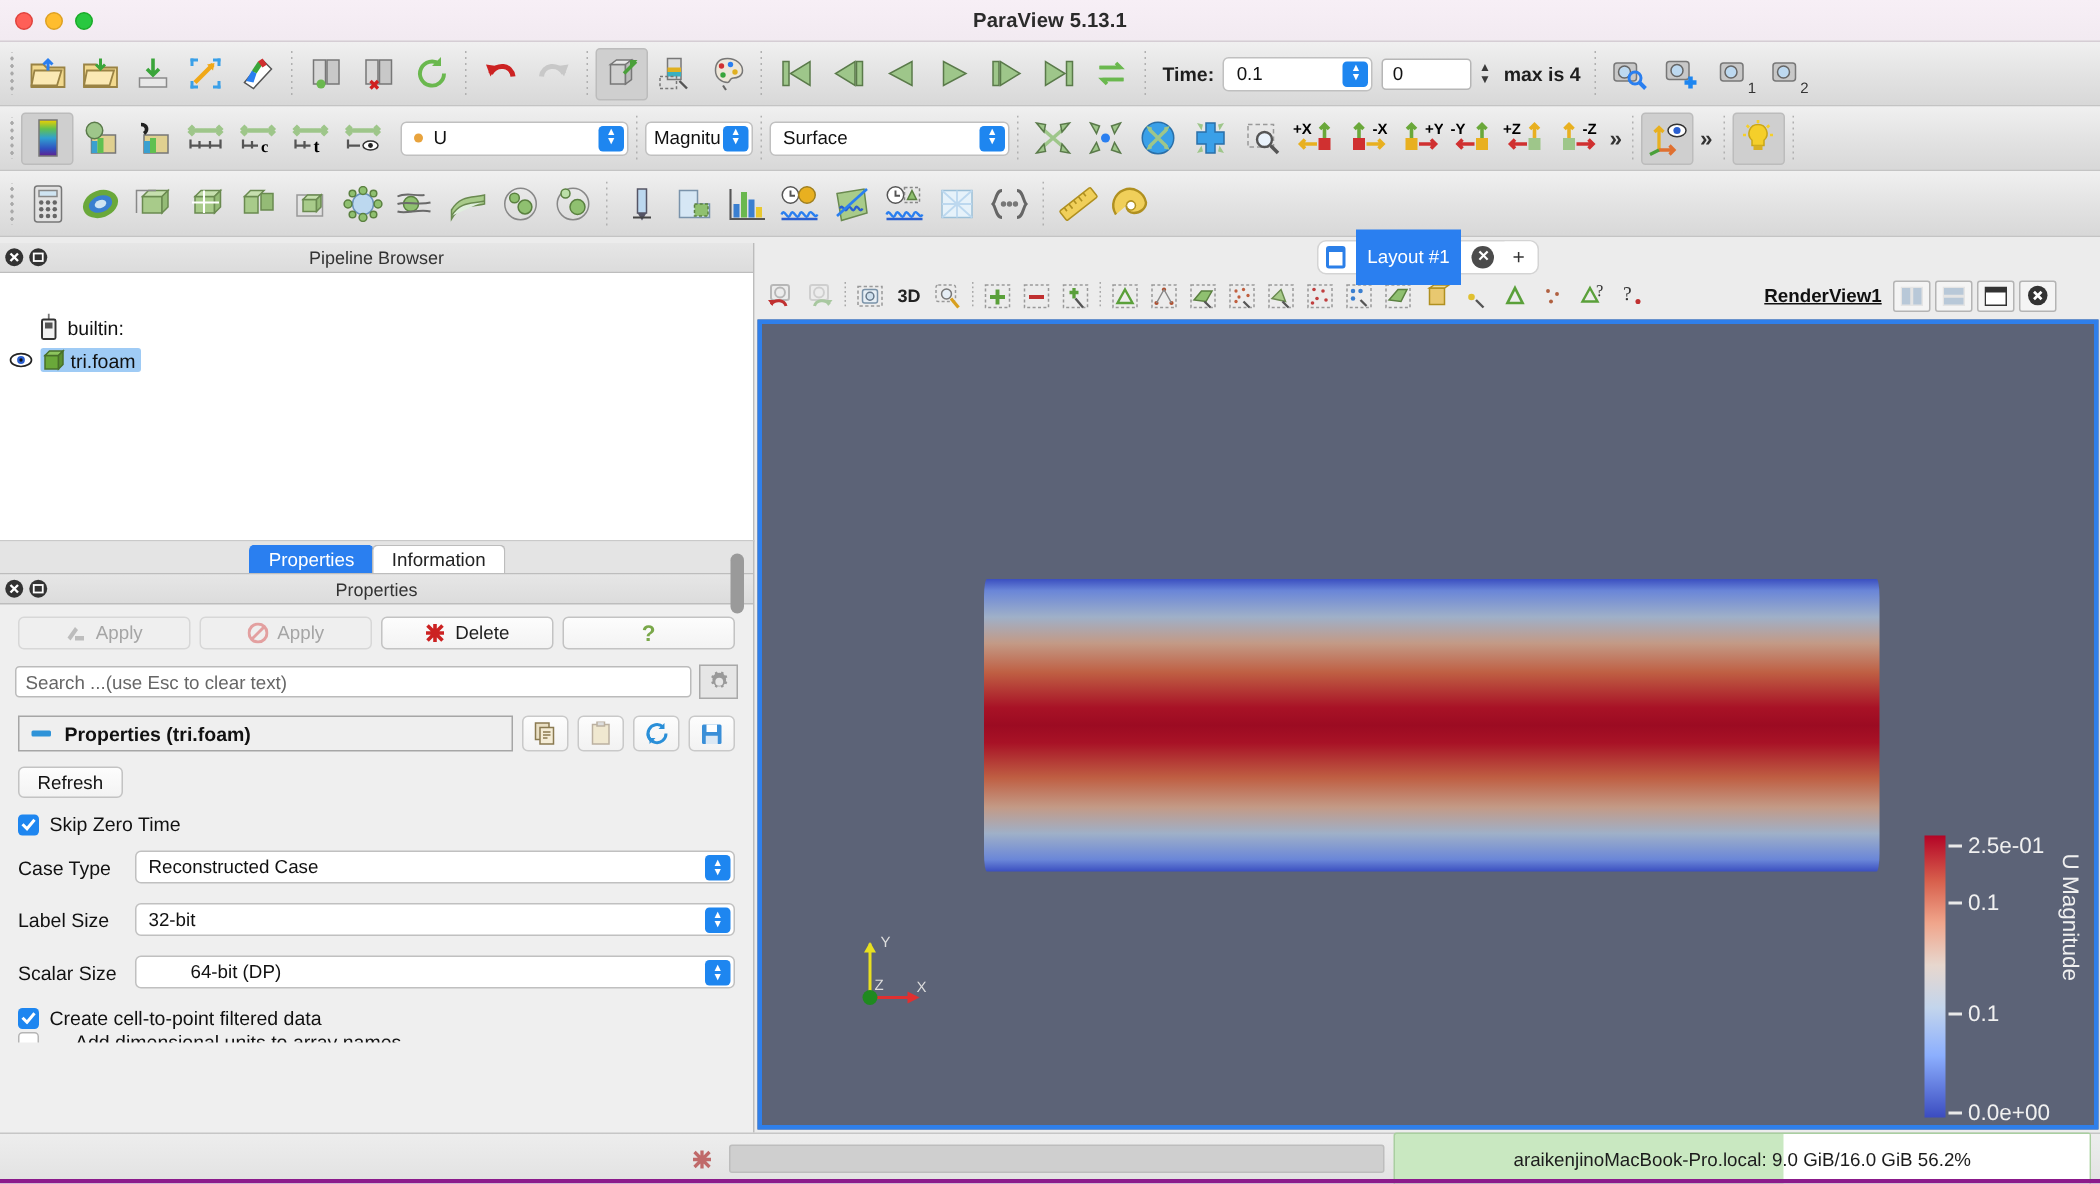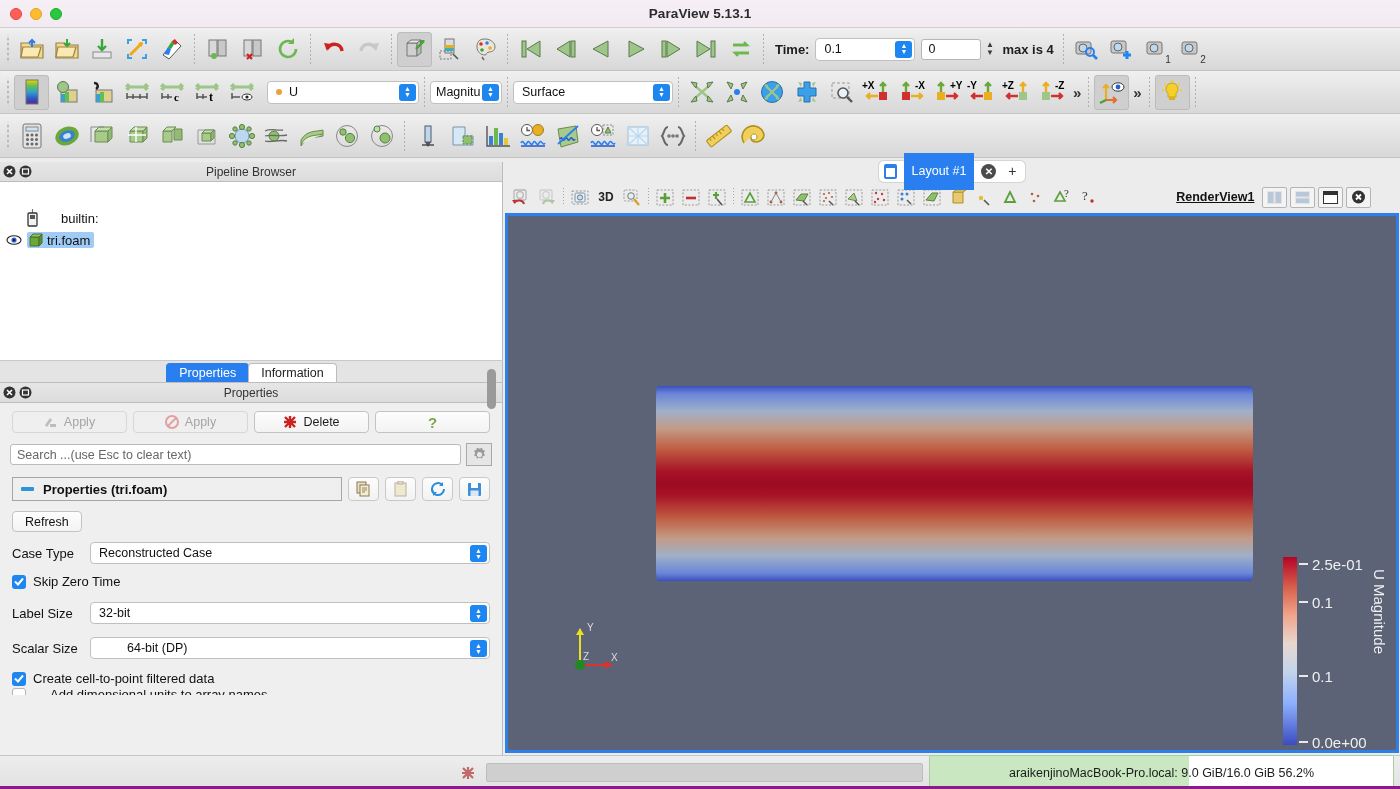--- a/index.html
+++ b/index.html
@@ -865,21 +865,21 @@
           <path d="M4 4l5 5M9 4l-5 5" stroke="#fff" stroke-width="1.6"></path>
           </svg></div>
       <div class="dockbtn">
         <svg width="13" height="13" viewBox="0 0 13 13">
             <circle cx="6.5" cy="6.5" r="6" fill="#333"></circle>
           <rect x="3.5" y="4" width="6" height="5" fill="none" stroke="#fff" stroke-width="1.2"></rect>
           </svg></div>
       <div class="title">Pipeline Browser</div>
     </div>
     <div id="pipebody">
-      <div class="pipe-item" style="left:26px; top:26px;gap:16px;">
+      <div class="pipe-item" style="left:26px; top:26px;">
         <span>
           <svg width="13" height="18" viewBox="0 0 13 18" style="display:block;margin-right:6px;">
             <path d="M6.5 0v4" stroke="#777" stroke-width="1.2"></path>
             <rect x="2" y="4" width="9" height="13" rx="1" fill="#f2f2f2" stroke="#333" stroke-width="1.3"></rect>
             <rect x="4" y="6" width="5" height="4" fill="#555"></rect>
           </svg>
           </span>
         <span>builtin:</span>
       </div>
       <div class="pipe-item" style="left:6px; top:48px;">
@@ -1001,38 +1001,38 @@
           <rect x="4" y="1" width="7" height="5" fill="#fff"></rect>
           <rect x="3.5" y="8.5" width="8" height="5.5" fill="#dbe8f4"></rect>
           </svg>
         </div>
     </div>
 
     <div class="propline" style="padding-top:10px;">
       <div class="refreshbtn">Refresh</div>
     </div>
 
+    <div class="propline" style="padding-top:10px; gap:7px;">
+      <span class="cbx">
+        <svg width="10" height="9" viewBox="0 0 10 9">
+            <path d="M1 4.5l3 3 5-6" stroke="#fff" stroke-width="2" fill="none"></path>
+          </svg>
+      </span>
+      <span class="plabel">Skip Zero Time</span>
+    </div>
+
     <div class="propline" style="padding-top:10px; gap:0;">
       <span class="plabel" style="width:78px;">Case Type</span>
       <div class="combo pcombo" style="flex:1;">
         <span>Reconstructed Case</span>
         <span class="arr">
             <span>▲</span>
             <span>▼</span>
           </span>
       </div>
-    </div>
-
-    <div class="propline" style="padding-top:10px; gap:7px;">
-      <span class="cbx">
-        <svg width="10" height="9" viewBox="0 0 10 9">
-            <path d="M1 4.5l3 3 5-6" stroke="#fff" stroke-width="2" fill="none"></path>
-          </svg>
-      </span>
-      <span class="plabel">Skip Zero Time</span>
     </div>
     <div class="propline" style="padding-top:13px; gap:0;">
       <span class="plabel" style="width:78px;">Label Size</span>
       <div class="combo pcombo" style="flex:1;">
         <span>32-bit</span>
         <span class="arr">
             <span>▲</span>
             <span>▼</span>
           </span>
       </div>

